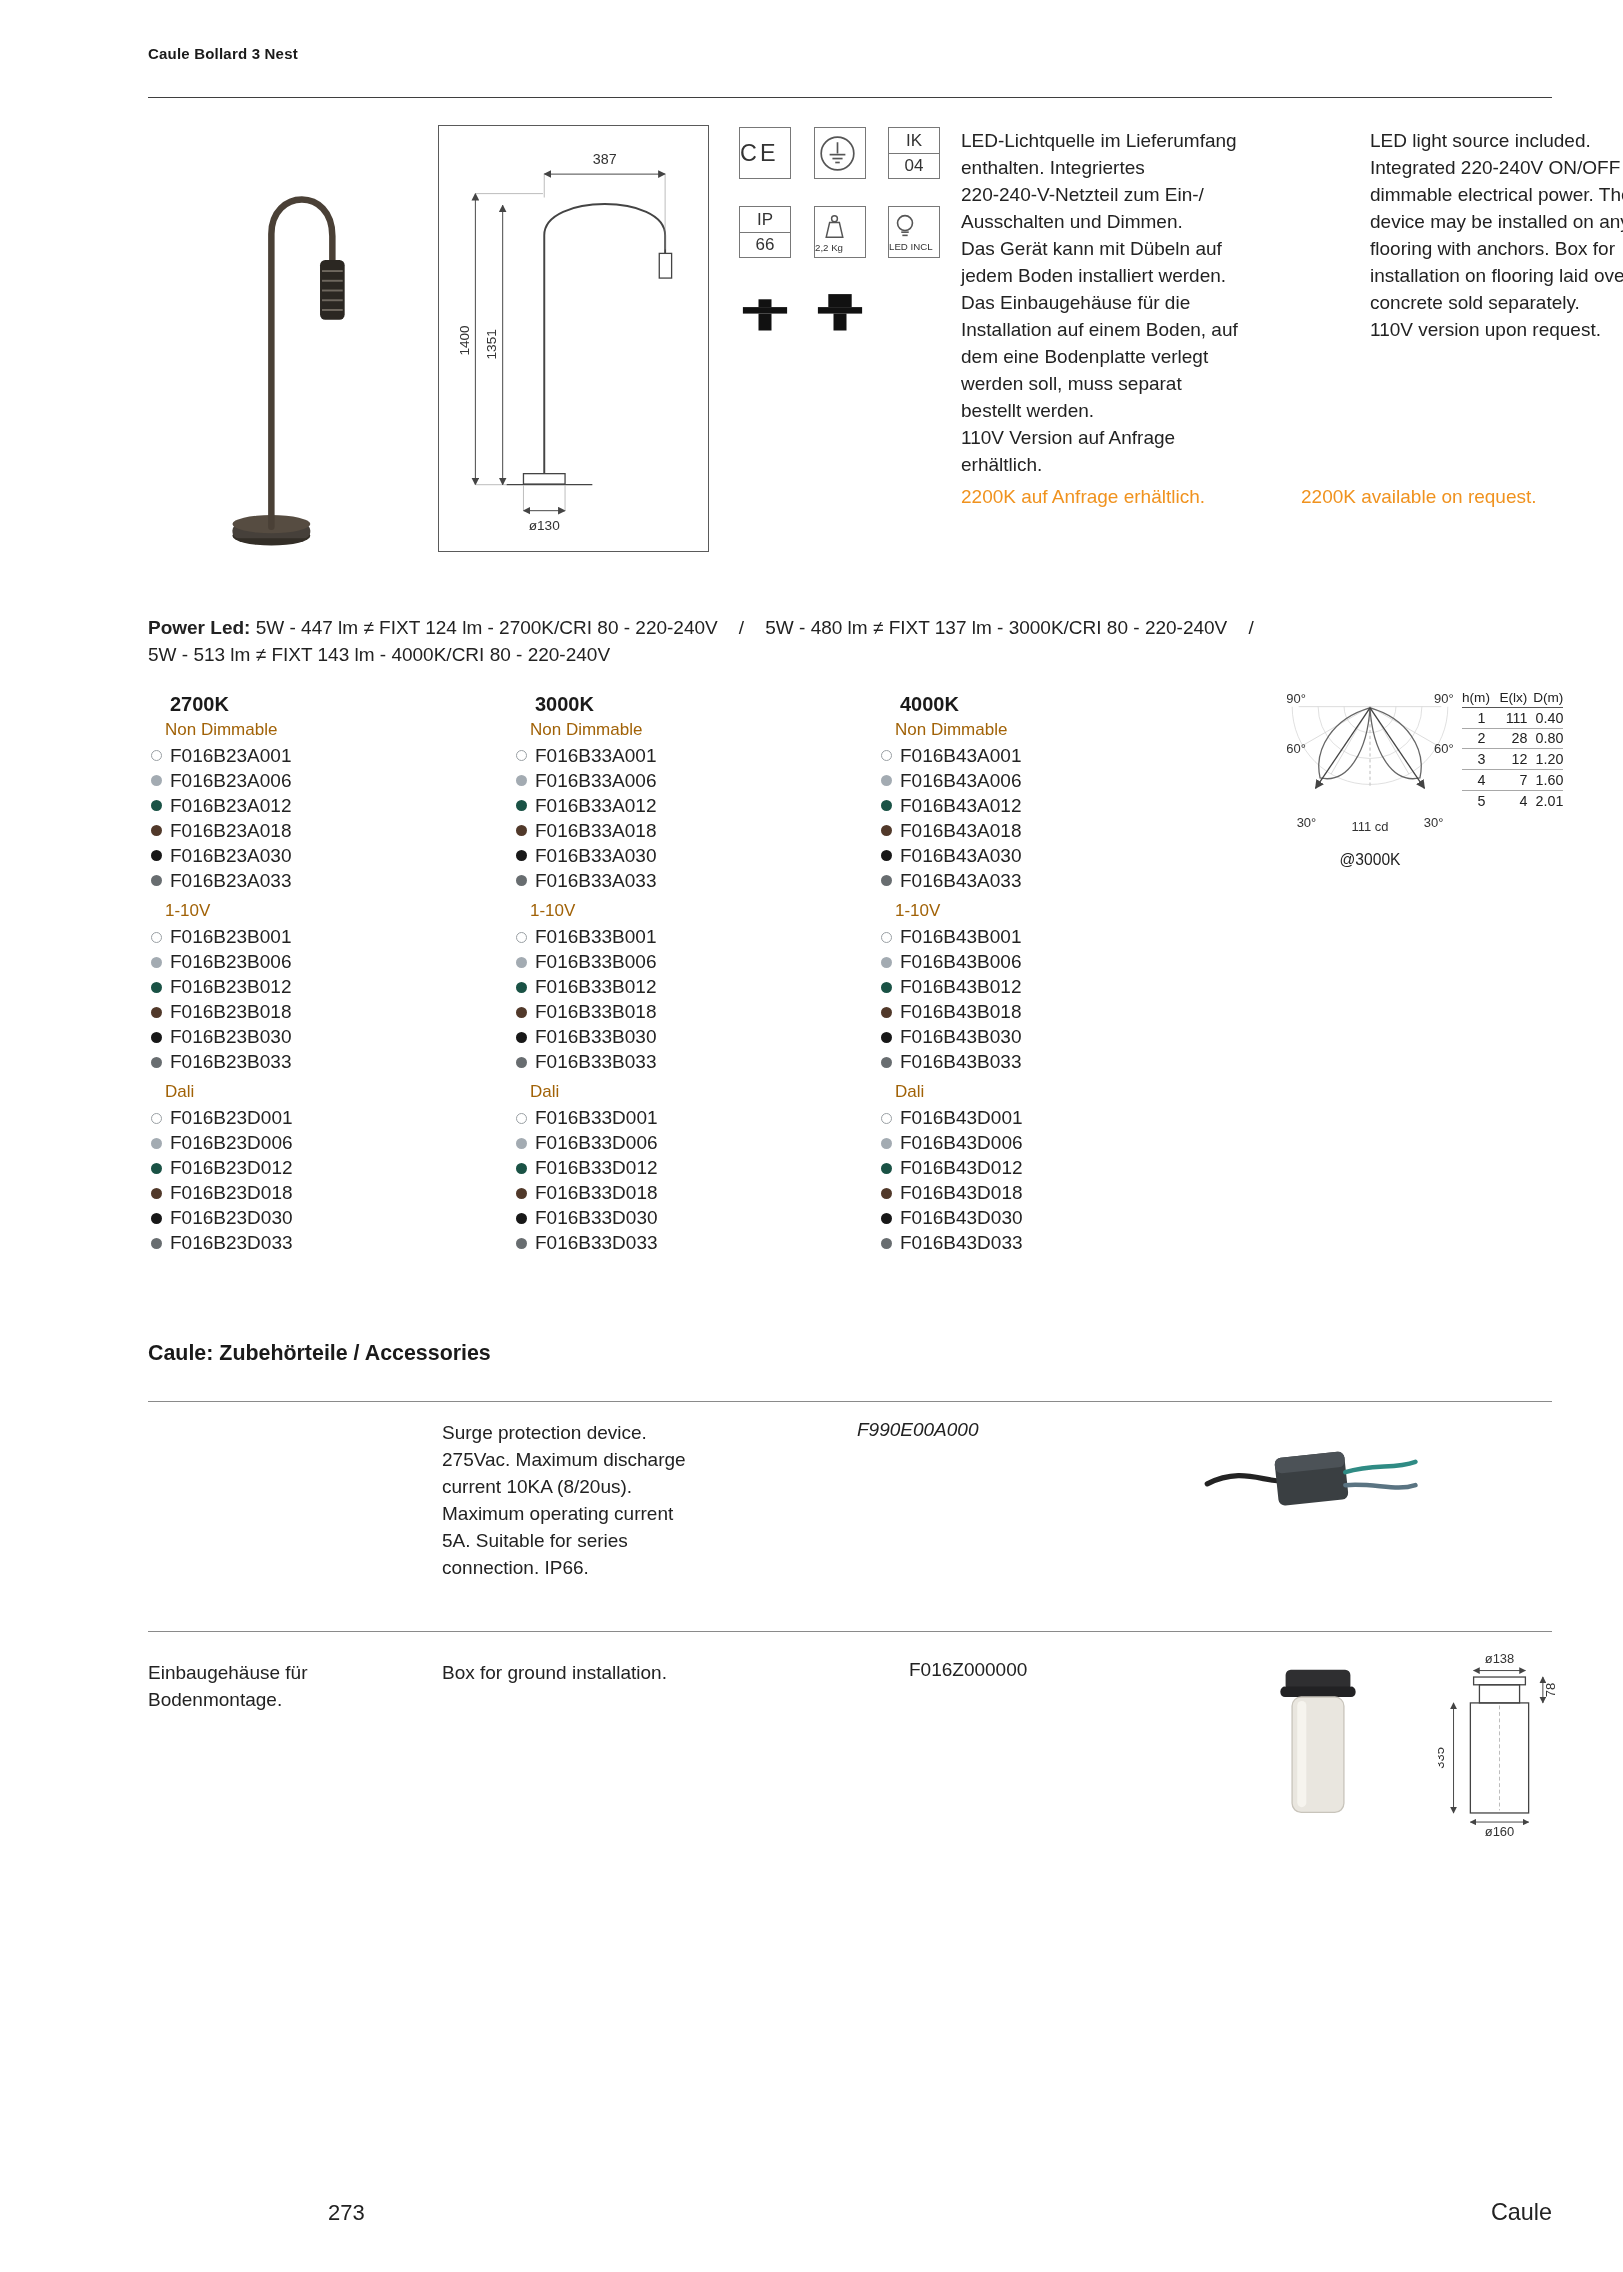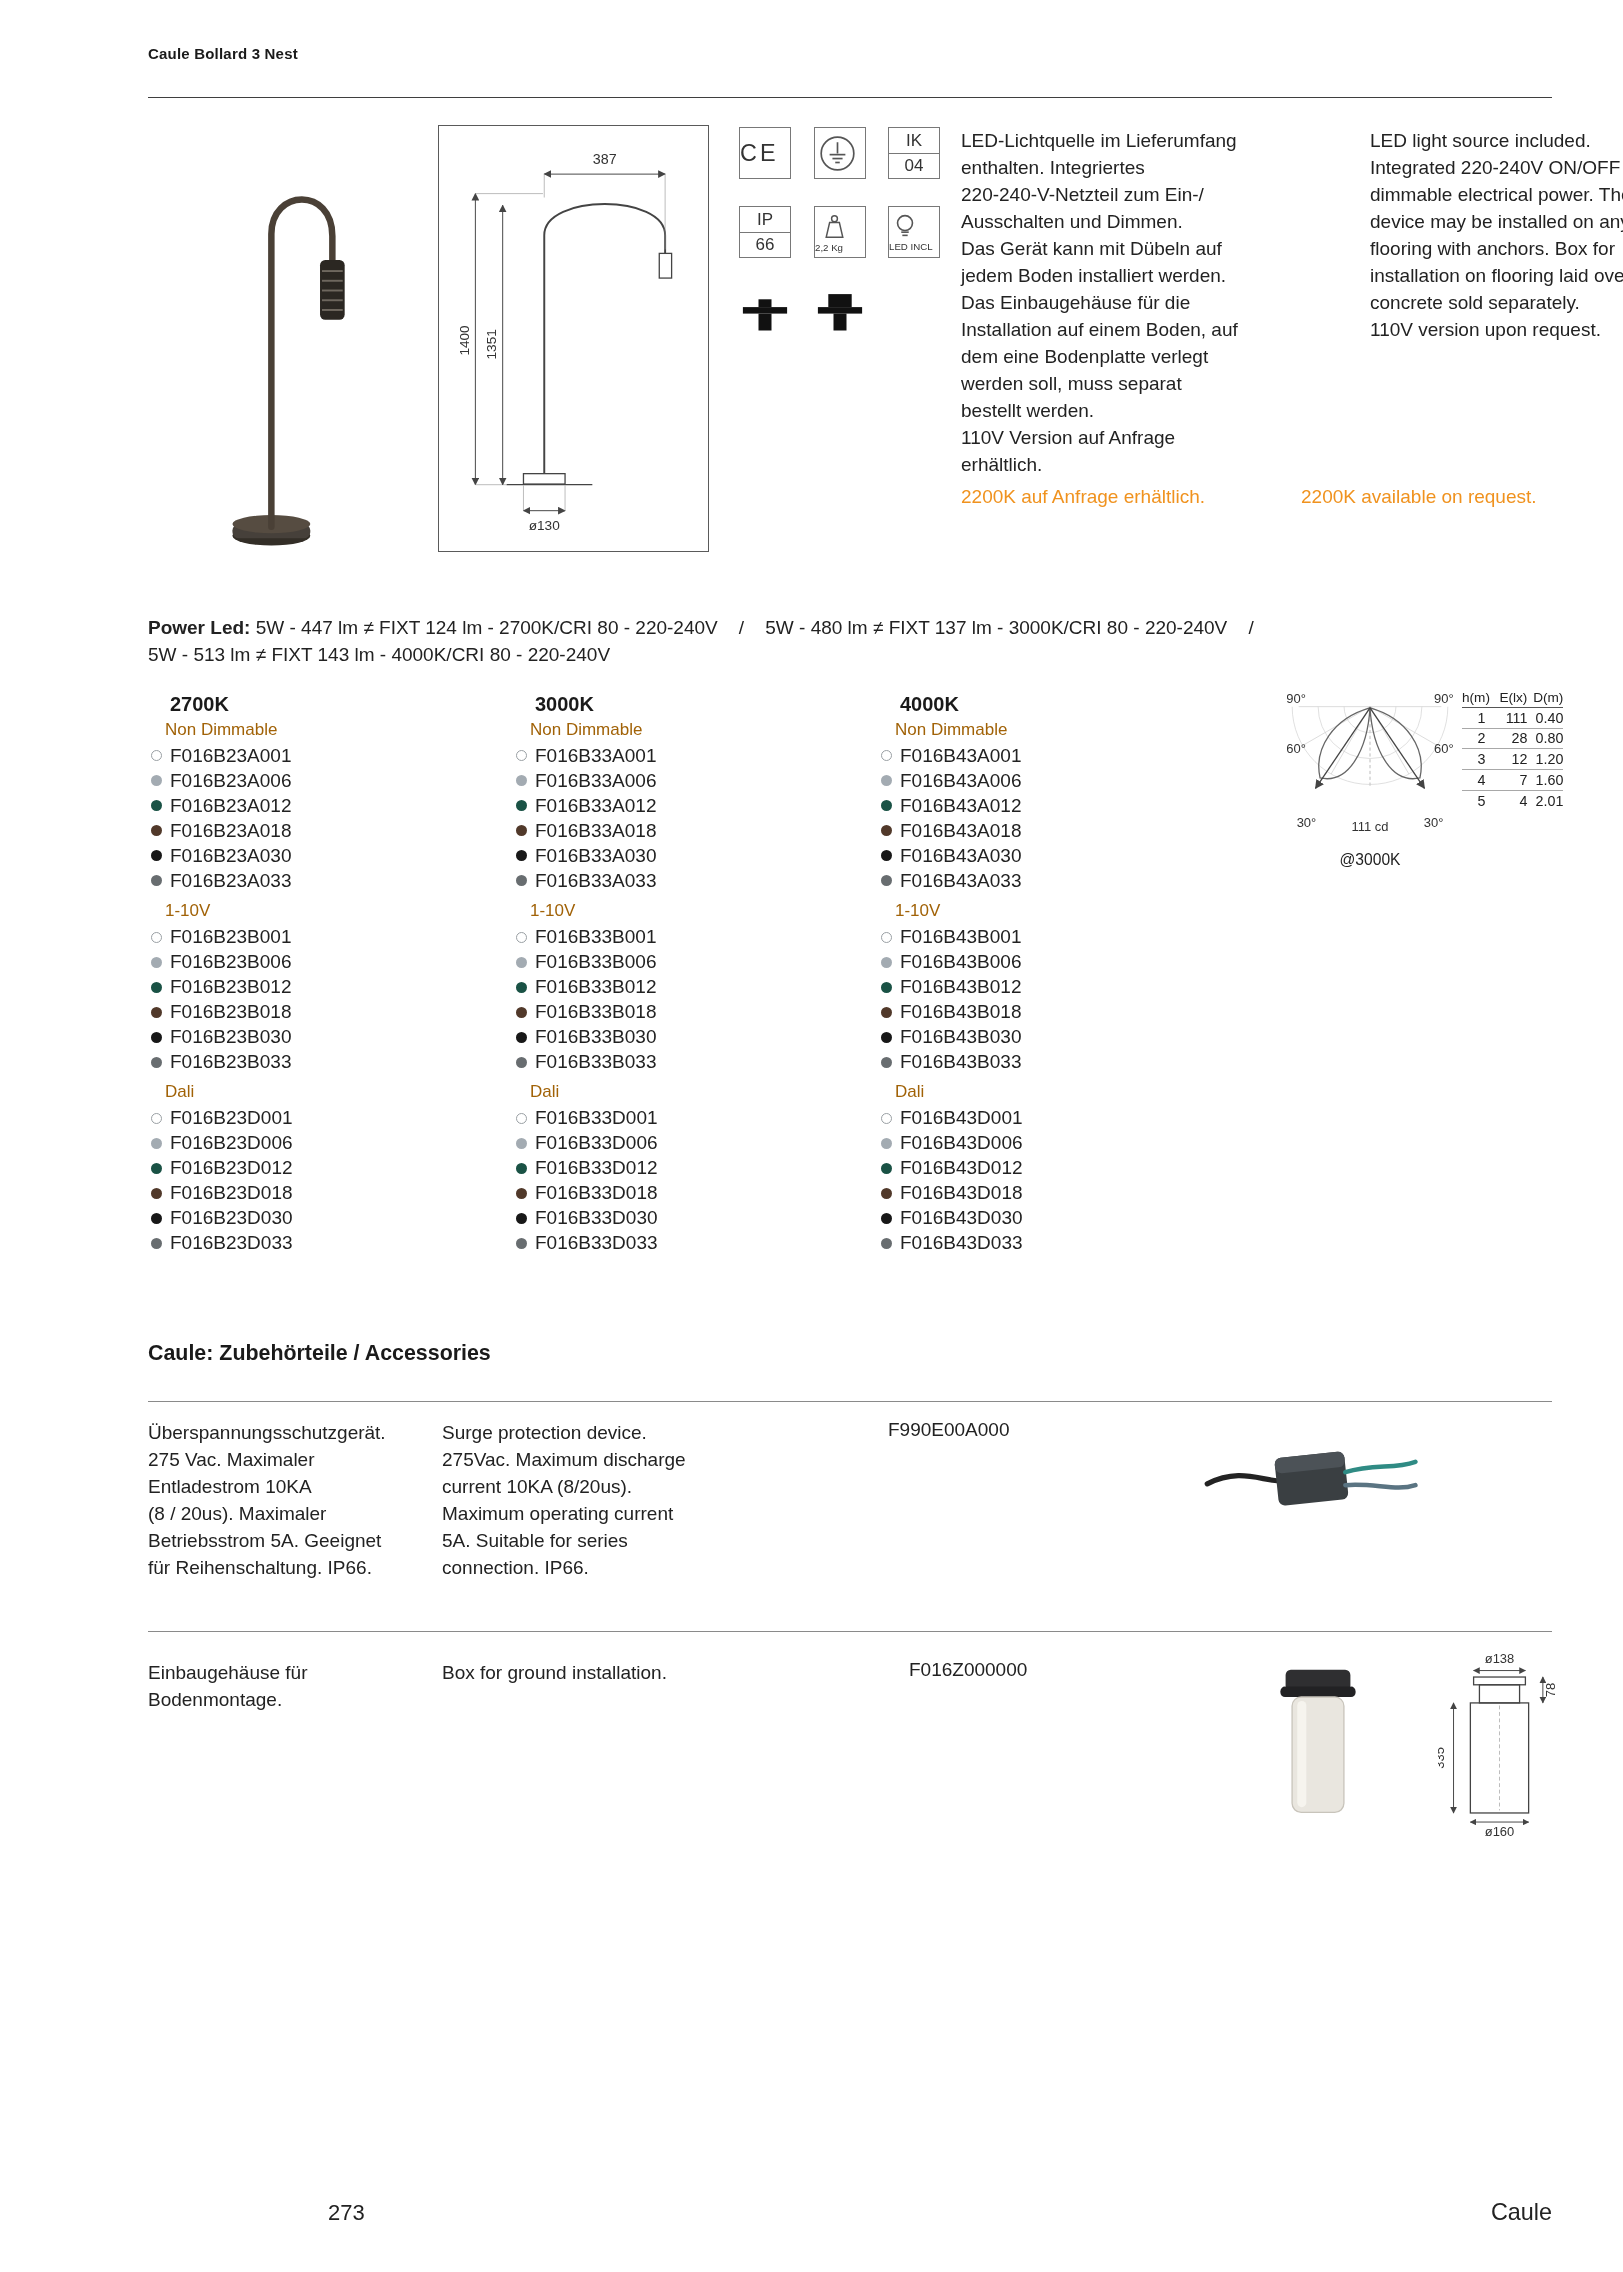--- a/index.html
+++ b/index.html
@@ -495,33 +495,27 @@
       <div class="prow">
         <span>5</span>
         <span>4</span>
         <span>2.01</span>
       </div>
     </div>
 
   <div class="abs sec-title" style="left:148px; top:1341px;">Caule: Zubehörteile / Accessories</div>
   <div class="hr thin" style="top:1401px;"></div>
 
-  <div class="abs body-text" style="left:148px; top:1419px;">Überspannungsschutzgerät.
-275 Vac. Maximaler
-Entladestrom 10KA
-(8 / 20us). Maximaler
-Betriebsstrom 5A. Geeignet
-für Reihenschaltung. IP66.</div>
   <div class="abs body-text" style="left:442px; top:1419px;">Surge protection device.
 275Vac. Maximum discharge
 current 10KA (8/20us).
 Maximum operating current
 5A. Suitable for series
 connection. IP66.</div>
-  <div class="abs code" style="left:888px; top:1419px;">F990E00A000</div>
+  <div class="abs code" style="left:857px; top:1419px;font-style:italic;">F990E00A000</div>
 
   <div class="abs" style="left:1204px; top:1419px;">
     <svg width="214" height="120" viewBox="0 0 330 185">
       <path d="M 5 100 C 60 72 95 100 128 95" stroke="#232323" stroke-width="8" fill="none" stroke-linecap="round"></path>
       <g transform="rotate(-6 165 95)">
         <rect x="112" y="55" width="108" height="74" rx="10" fill="#3a3f42"></rect>
         <rect x="112" y="55" width="108" height="24" rx="10" fill="#4c5257"></rect>
       </g>
       <path d="M 218 82 C 262 68 292 78 326 66" stroke="#2f8b84" stroke-width="7" fill="none" stroke-linecap="round"></path>
       <path d="M 218 102 C 262 98 296 112 326 102" stroke="#5a7482" stroke-width="7" fill="none" stroke-linecap="round"></path>

